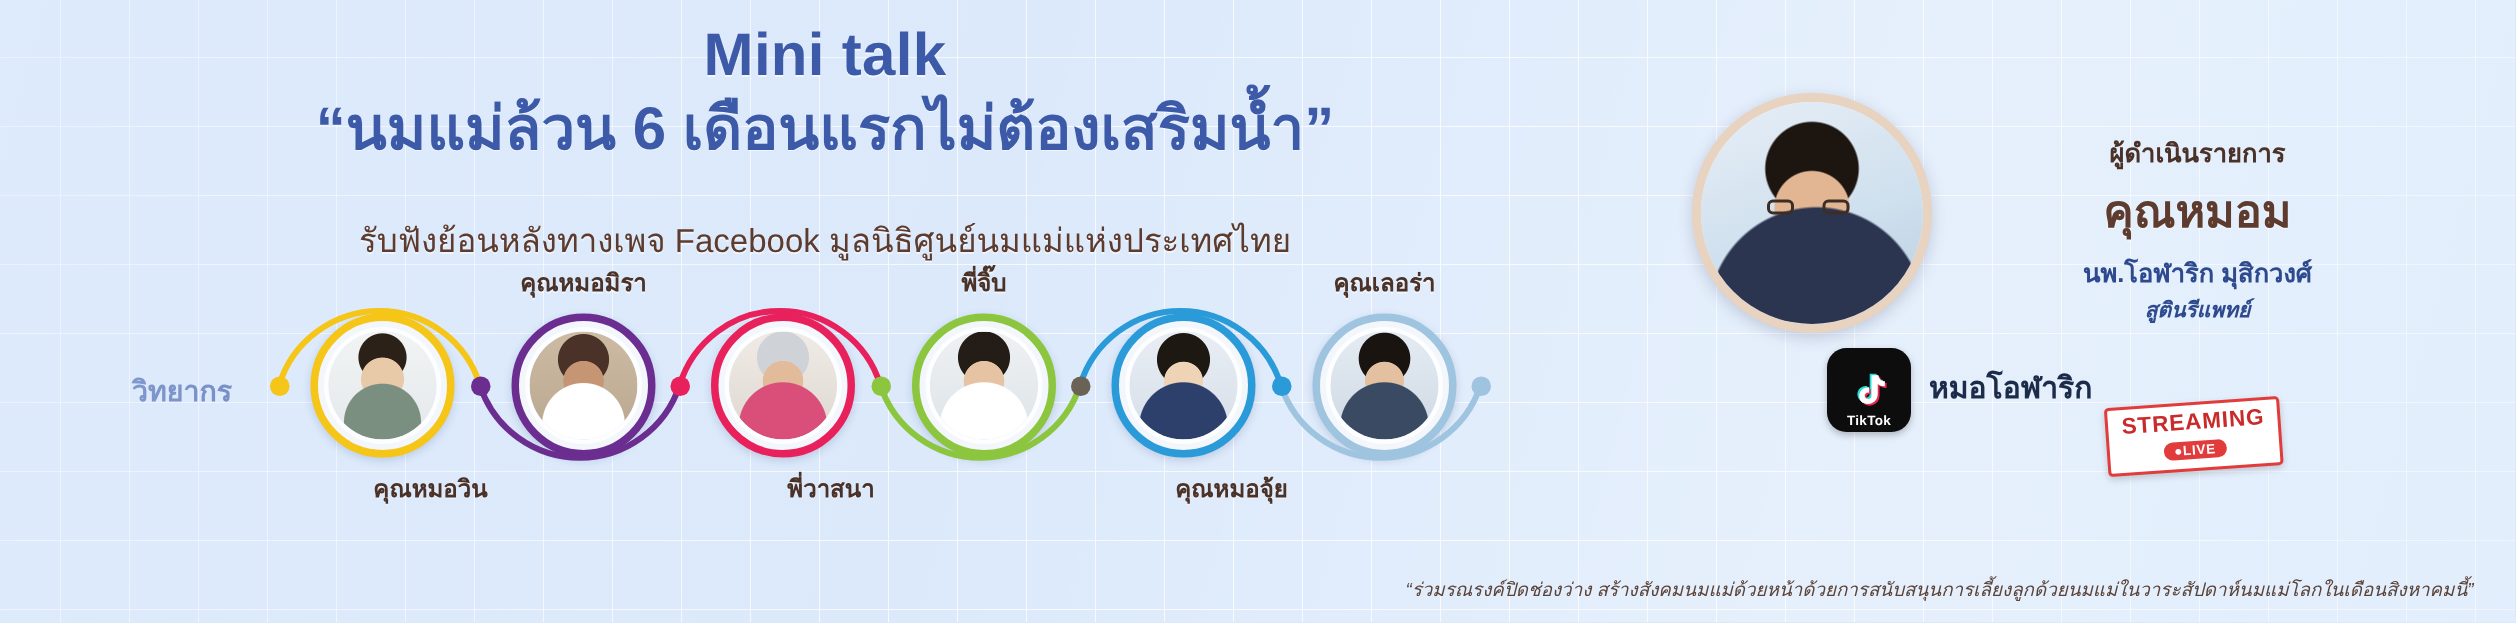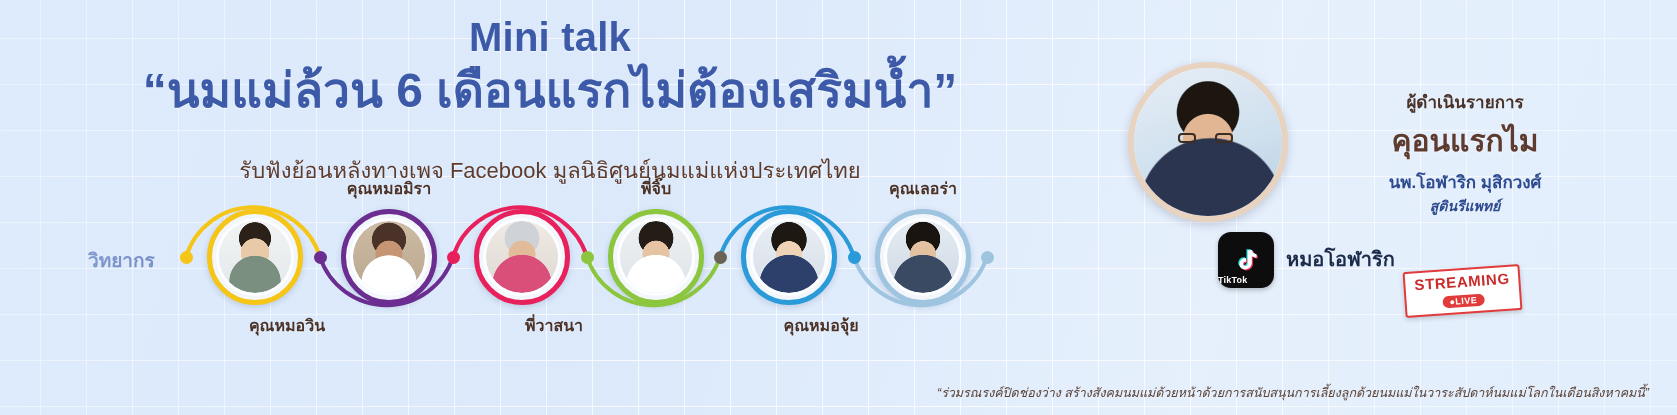--- a/index.html
+++ b/index.html
@@ -27,21 +27,21 @@
   }
 
   
   .head-wrap{ position:absolute; left:0; top:16px; width:1100px; text-align:center; z-index:6;}
   .mini-talk{
     font-size:40px; font-weight:bold; color:#3c5aa8;
     letter-spacing:0.2px; line-height:1.08;
     text-shadow:0 1px 0 rgba(255,255,255,.6);
   }
   .talk-title{
-    font-size:48px; font-weight:bold; color:#3c5aa8;
+    font-size:40px; font-weight:bold; color:#3c5aa8;
     line-height:1.25; margin-top:2px; white-space:nowrap;
     text-shadow:0 1px 0 rgba(255,255,255,.6);
   }
   .talk-sub{
     font-size:22px; font-weight:normal; color:#5d3b2e;
     margin-top:32px; white-space:nowrap;
     text-shadow:0 1px 0 rgba(255,255,255,.5);
   }
 
   
@@ -92,21 +92,21 @@
   .host-sub2{ font-size:14px; font-weight:bold; color:#2e4a8f;font-style:italic; }
 
   
   .tiktok-wrap{ position:absolute; left:1218px; top:232px; z-index:6; display:flex; align-items:center; gap:12px;}
   .tt-icon{
     width:56px; height:56px; border-radius:13px; background:#0d0d0d;
     position:relative; display:flex; align-items:center; justify-content:center;
     box-shadow:0 2px 5px rgba(0,0,0,.25);
   }
   .tt-label{
-    position:absolute; bottom:3px; left:0; right:0; 
+    position:absolute; bottom:3px; left:0; right:0; text-align:center;
     color:#fff; font-size:9px; font-weight:bold; letter-spacing:.2px;
   }
   .tt-text{ line-height:1.18; }
   .tt-l1,.tt-l2{ font-size:20px; font-weight:bold; color:#1c2b4a; white-space:nowrap;}
 
   .streaming{
     position:absolute; left:1404px; top:268px; z-index:7;
     transform:rotate(-4deg);
     background:#fff; border:2px solid #e23b3b; border-radius:3px;
     padding:3px 9px 4px 9px;
@@ -238,21 +238,21 @@
          radial-gradient(circle at 52% 78%, #efe3da 0 20%, rgba(0,0,0,0) 21%),
          radial-gradient(circle at 50% 48%, #e3b693 0 23%, rgba(0,0,0,0) 24%),
          radial-gradient(circle at 50% 30%, #1c1510 0 24%, rgba(0,0,0,0) 25%),
          linear-gradient(160deg,#e7eef6 0%,#cfe0ee 55%,#b9cfe2 100%);"></div>
     <div style="position:absolute;left:30%;top:44%;width:18px;height:10px;border:2px solid #3c2e24;border-radius:4px;"></div>
     <div style="position:absolute;left:55%;top:44%;width:18px;height:10px;border:2px solid #3c2e24;border-radius:4px;"></div>
   </div>
 
   <div class="host-text">
     <div class="host-role">ผู้ดำเนินรายการ</div>
-    <div class="host-name">คุอนแรกไม</div>
+    <div class="host-name">คุณหมอม</div>
     <div class="host-sub1">นพ.โอฬาริก มุสิกวงศ์</div>
     <div class="host-sub2">สูตินรีแพทย์</div>
   </div>
 
   <div class="tiktok-wrap">
     <div class="tt-icon">
       <svg width="30" height="30" viewBox="0 0 32 32" aria-hidden="true">
         <path d="M22.5 5.5c.6 2.6 2.2 4.2 4.7 4.5v3.4c-1.9.1-3.6-.5-5-1.6v6.9c0 5.4-5.3 8.9-10 6.6-3.1-1.5-4.1-5.6-2.1-8.5 1.4-2 3.7-2.9 6-2.5v3.6c-1.9-.5-3.4.9-3.1 2.6.2 1.4 1.8 2.3 3.2 1.8 1-.3 1.6-1.2 1.6-2.3V5.5h4.7z" fill="#ffffff"></path>
         <path d="M21.2 4.4c.6 2.6 2.2 4.2 4.7 4.5v3.4c-1.9.1-3.6-.5-5-1.6v6.9c0 5.4-5.3 8.9-10 6.6-3.1-1.5-4.1-5.6-2.1-8.5 1.4-2 3.7-2.9 6-2.5v3.6c-1.9-.5-3.4.9-3.1 2.6.2 1.4 1.8 2.3 3.2 1.8 1-.3 1.6-1.2 1.6-2.3V4.4h4.7z" fill="#25F4EE" opacity=".9"></path>
         <path d="M23.8 6.6c.6 2.6 2.2 4.2 4.7 4.5v3.4c-1.9.1-3.6-.5-5-1.6v6.9c0 5.4-5.3 8.9-10 6.6-3.1-1.5-4.1-5.6-2.1-8.5 1.4-2 3.7-2.9 6-2.5v3.6c-1.9-.5-3.4.9-3.1 2.6.2 1.4 1.8 2.3 3.2 1.8 1-.3 1.6-1.2 1.6-2.3V6.6h4.7z" fill="#FE2C55" opacity=".9"></path>

